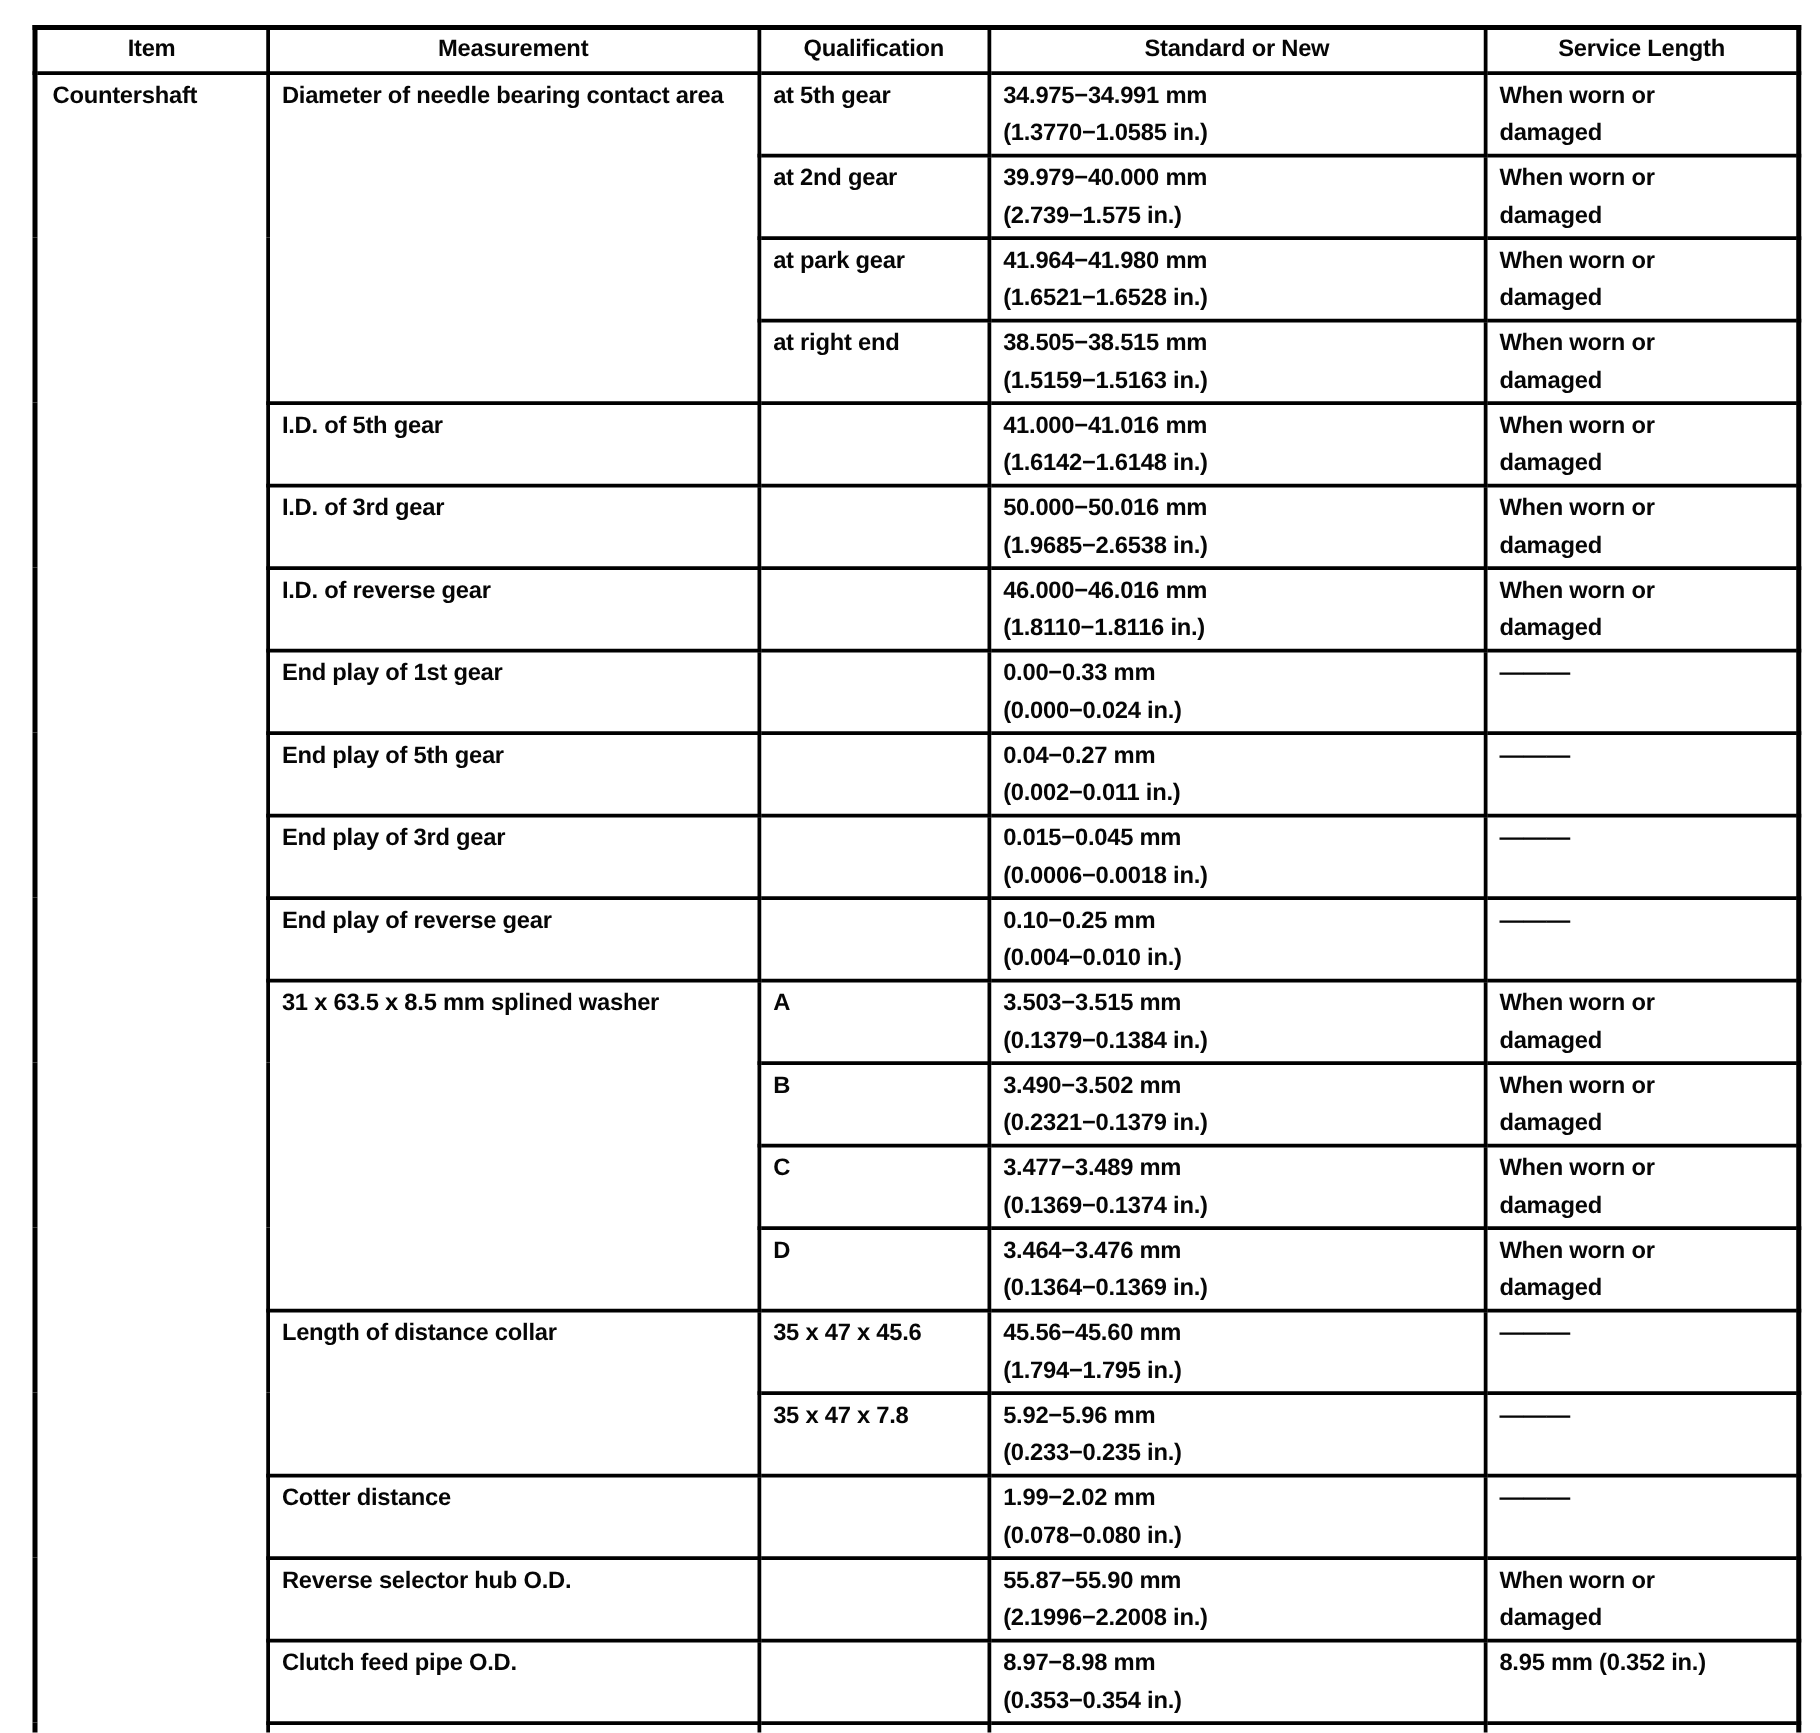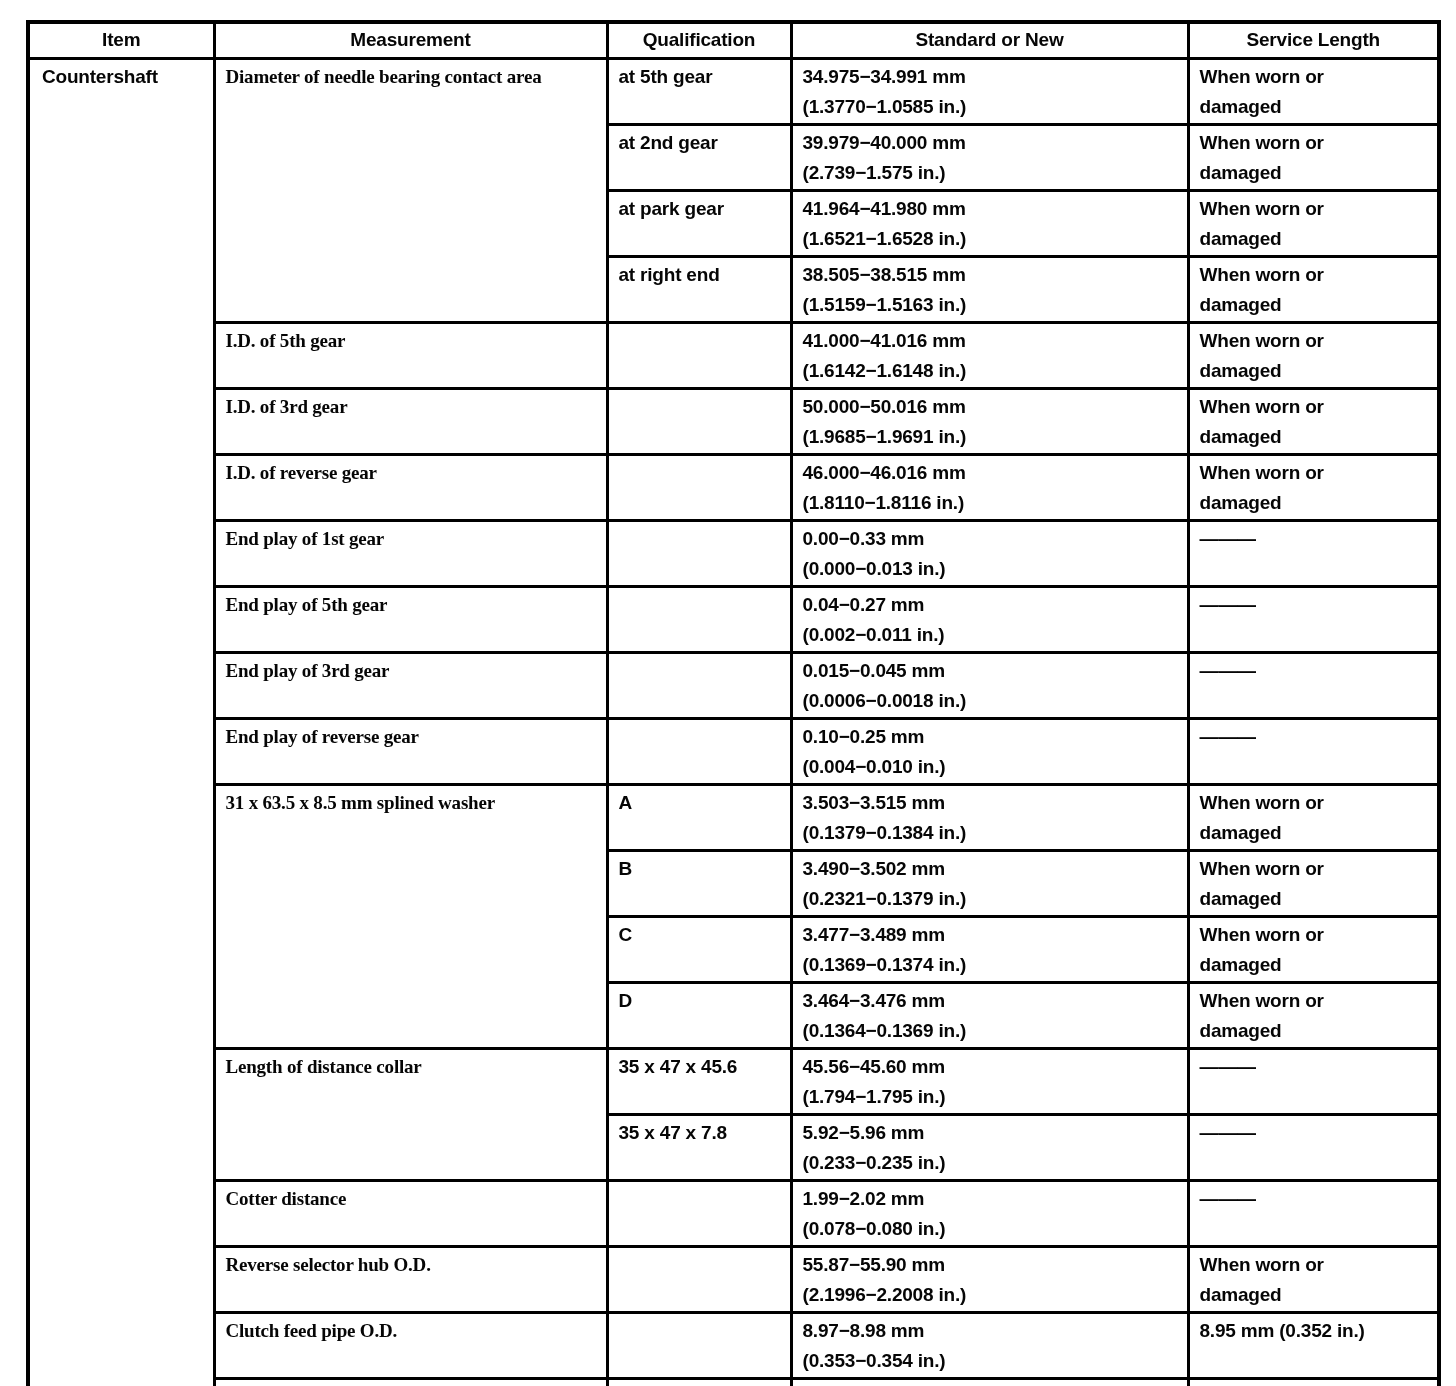--- a/index.html
+++ b/index.html
@@ -39,21 +39,21 @@
     text-align: center;
     padding: 1px 4px;
   }
   tbody td {
     height: 60px;
     font-size: 19px;
     line-height: 30px;
     padding: 2px 8px 1px 10px;
   }
   td.col-item { padding-left: 12px; }
-  td.col-meas { padding-right: 24px; font-family: Liberation Serif, serif; }
+  td.col-meas { padding-right: 24px; }
   .std-line, .lim-line { white-space: nowrap; }
 </style>
 </head>
 <body>
 
 <div class="page">
   <table class="spec">
     <colgroup>
       <col style="width:186px">
       <col style="width:393px">
@@ -127,21 +127,21 @@
           <td>
             <div class="lim-line">When worn or</div>
             <div class="lim-line">damaged</div>
           </td>
         </tr>
         <tr>
           <td class="col-meas" rowspan="1">I.D. of 3rd gear</td>
           <td></td>
           <td>
             <div class="std-line">50.000−50.016 mm</div>
-            <div class="std-line">(1.9685−1.9691 in.)</div>
+            <div class="std-line">(1.9685−2.6538 in.)</div>
           </td>
           <td>
             <div class="lim-line">When worn or</div>
             <div class="lim-line">damaged</div>
           </td>
         </tr>
         <tr>
           <td class="col-meas" rowspan="1">I.D. of reverse gear</td>
           <td></td>
           <td>
@@ -151,21 +151,21 @@
           <td>
             <div class="lim-line">When worn or</div>
             <div class="lim-line">damaged</div>
           </td>
         </tr>
         <tr>
           <td class="col-meas" rowspan="1">End play of 1st gear</td>
           <td></td>
           <td>
             <div class="std-line">0.00−0.33 mm</div>
-            <div class="std-line">(0.000−0.013 in.)</div>
+            <div class="std-line">(0.000−0.024 in.)</div>
           </td>
           <td>
             <div class="lim-line">———</div>
             <div class="lim-line"></div>
           </td>
         </tr>
         <tr>
           <td class="col-meas" rowspan="1">End play of 5th gear</td>
           <td></td>
           <td>

